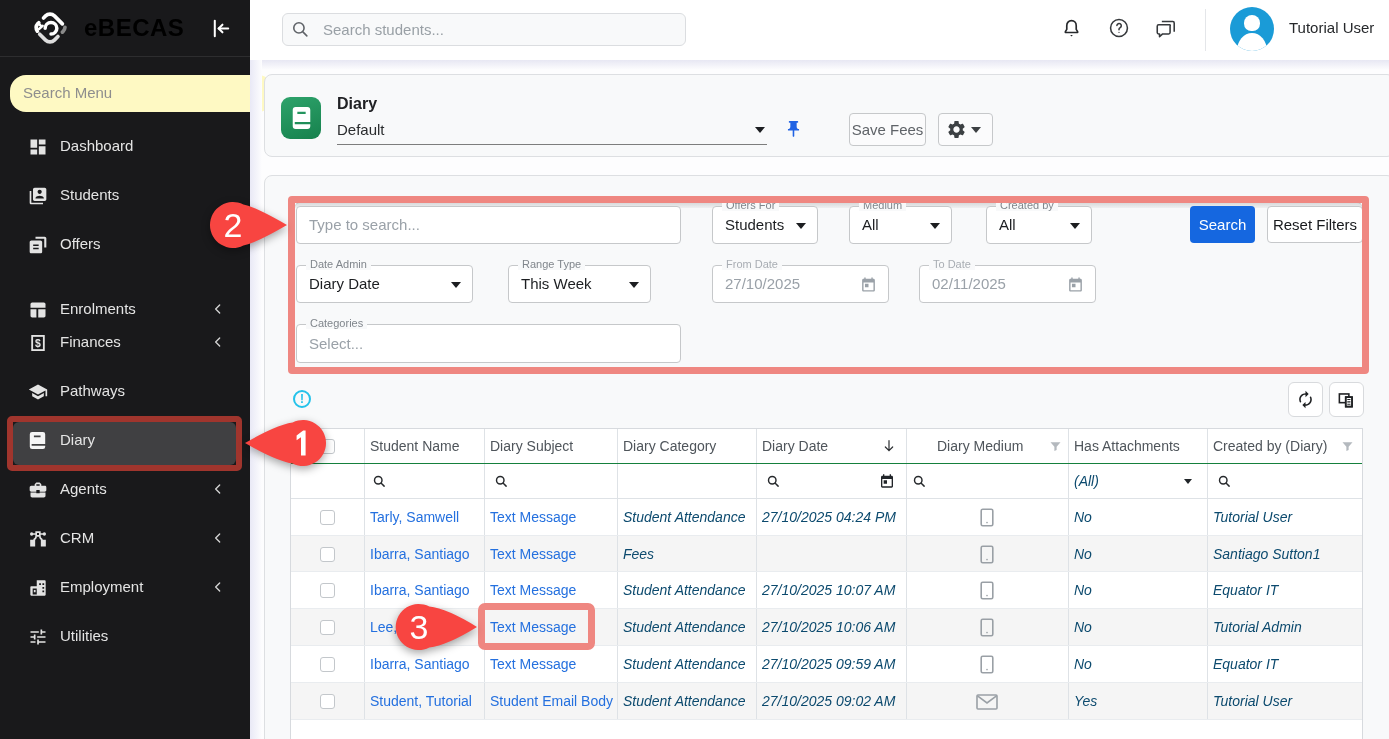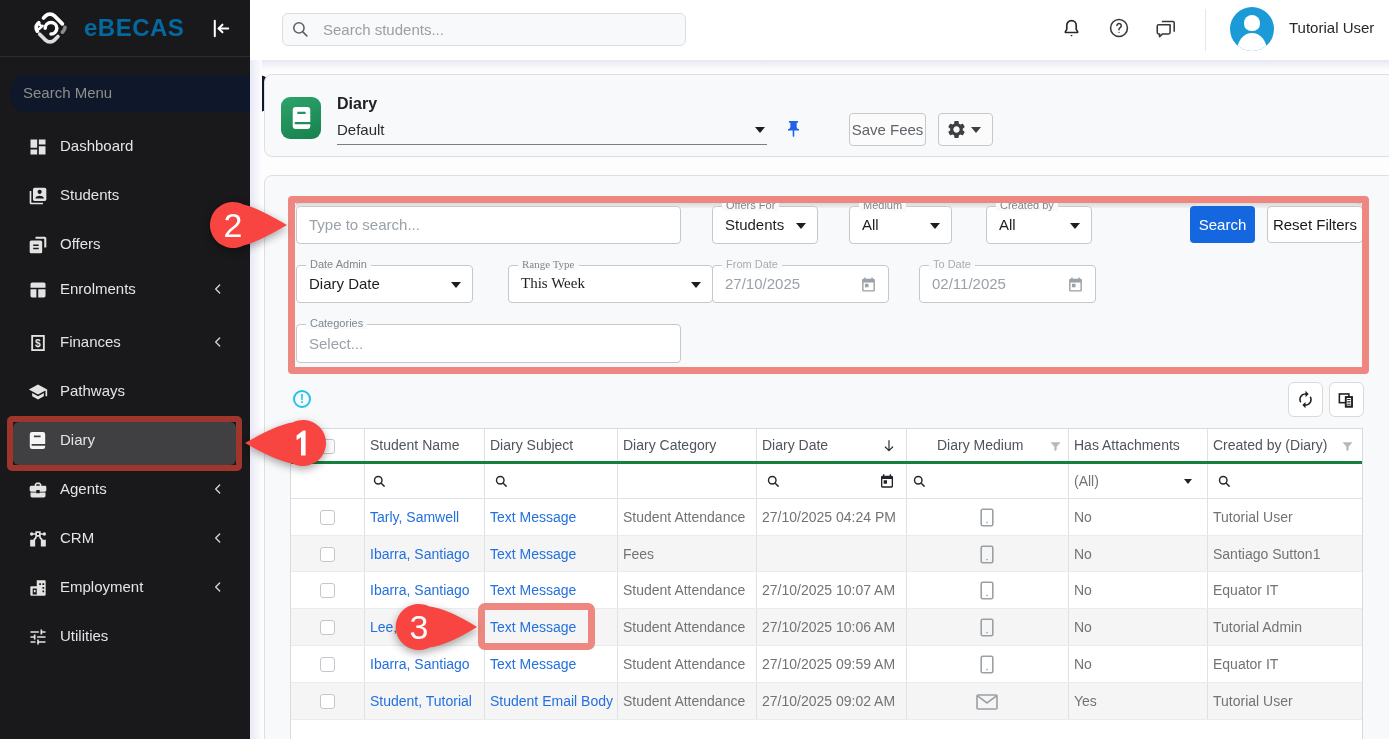--- a/index.html
+++ b/index.html
@@ -3,22 +3,22 @@
 <meta charset="utf-8">
 <style>
 * { margin:0; padding:0; box-sizing:border-box; }
 html,body { width:1389px; height:739px; overflow:hidden; }
 body { font-family:"Liberation Sans", sans-serif; position:relative; background:#fdfdfe; -webkit-font-smoothing:antialiased; }
 .abs { position:absolute; }
 
 
 #sidebar { left:0; top:0; width:250px; height:739px; background:#19191b; }
 #sb-head { left:0; top:0; width:250px; height:57px; border-bottom:1px solid #2d2d2f; }
-#sb-title { left:84px; top:14px; font-size:24px; font-weight:bold; color:#0369a1; letter-spacing:0.5px; }
-#sb-search { left:10px; top:75px; width:264px; height:37px; background:#0f172a; border-radius:16px; }
+#sb-title { left:84px; top:14px; font-size:24px; font-weight:bold; color:#000000; letter-spacing:0.5px; }
+#sb-search { left:10px; top:75px; width:264px; height:37px; background:#fef9c3; border-radius:16px; }
 #sb-search span { position:absolute; left:13px; top:9px; font-size:15px; color:#8e8e8e; }
 .mi { left:0; width:250px; height:44px; }
 .mi .ic { position:absolute; left:28px; top:12px; width:20px; height:20px; }
 .mi .tx { position:absolute; left:60px; top:12px; font-size:15px; font-weight:500; color:#e4e4e4; }
 .mi .ch { position:absolute; left:210px; top:13px; width:16px; height:16px; }
 #sel-diary { left:13px; top:422px; width:223px; height:43px; background:#404042; border-radius:6px; }
 
 
 #topbar { left:250px; top:0; width:1139px; height:60px; background:#fff; }
 #topstrip { left:250px; top:60px; width:1139px; height:10px; background:linear-gradient(#e7e7f3, #fdfdfe); }
@@ -48,21 +48,21 @@
 .fld .ph { color:#9aa1a8; }
 .caret { position:absolute; width:0; height:0; border-left:5px solid transparent; border-right:5px solid transparent; border-top:6px solid #1c1e21; }
 
 
 #tbl { left:290px; top:428px; width:1073px; border:1px solid #d7dade; background:#fff; }
 .trow { position:relative; width:100%; }
 .hcell { position:absolute; top:0; height:100%; border-left:1px solid #dee2e6; }
 .cell { position:absolute; top:0; height:100%; border-left:1px solid #dee2e6; }
 .ctext { position:absolute; left:7px; top:50%; transform:translateY(-50%); font-size:14px; white-space:nowrap; }
 .link { color:#2470df; }
-.dark { color:#737373; }
+.dark { color:#0c4a6e;font-style:italic; }
 .hdr { color:#4f555b; }
 
 
 .annbox { position:absolute; border-style:solid; }
 </style>
 </head>
 <body>
 
 <div id="sidebar" class="abs"></div>
 <div id="sb-head" class="abs"></div>
@@ -99,21 +99,21 @@
     </svg>
     <span class="tx">Students</span>
   </div>
 <div class="abs mi" style="top:223px;">
     <svg class="ic" viewBox="0 0 24 24" fill="#e3e3e3">
       <path d="M9 2h11c1.1 0 2 .9 2 2v11h-2.5V4.5H9V2z"></path>
       <path d="M4 6.5h11c1.1 0 2 .9 2 2V20c0 1.1-.9 2-2 2H4c-1.1 0-2-.9-2-2V8.5c0-1.1.9-2 2-2zm2.2 5h6.6v1.8H6.2v-1.8zm0 3.8h6.6v1.8H6.2v-1.8z" fill-rule="evenodd"></path>
     </svg>
     <span class="tx">Offers</span>
   </div>
-<div class="abs mi" style="top:268px;">
+<div class="abs mi" style="top:288px;">
     <svg class="ic" viewBox="0 0 24 24" fill="#e3e3e3">
       <path d="M5 3h14c1.1 0 2 .9 2 2v4.2H3V5c0-1.1.9-2 2-2z"></path>
       <path d="M3 11.2h7.1V21H5c-1.1 0-2-.9-2-2v-7.8z"></path>
       <path d="M12.3 11.2H21V19c0 1.1-.9 2-2 2h-6.7v-9.8z"></path>
     </svg>
     <span class="tx">Enrolments</span>
     <svg class="ch" viewBox="0 0 24 24" fill="none" stroke="#d6d6d6" stroke-width="2" stroke-linecap="round" stroke-linejoin="round">
       <path d="M14.5 6l-6 6 6 6"></path>
     </svg>
   </div>
@@ -253,21 +253,21 @@
     <span class="val">All</span>
     <div class="caret" style="right:11px; top:16px;"></div>
   </div>
 <div class="abs" style="left:1190px; top:206px; width:65px; height:37px; background:#1567e0; border-radius:4px; color:#fff; font-size:15px; text-align:center; line-height:37px;">Search</div>
 <div class="abs" style="left:1267px; top:206px; width:96px; height:37px; background:#fff; border:1px solid #c6c8ca; border-radius:4px; color:#17191c; font-size:15px; text-align:center; line-height:35px;">Reset Filters</div>
 <div class="fld" style="left:296px; top:265px; width:177px;">
     <span class="lab">Date Admin</span>
     <span class="val">Diary Date</span>
     <div class="caret" style="right:11px; top:16px;"></div>
   </div>
-<div class="fld" style="left:508px; top:265px; width:205px;font-family:Liberation Serif, serif;">
+<div class="fld" style="left:508px; top:265px; width:143px;">
     <span class="lab">Range Type</span>
     <span class="val">This Week</span>
     <div class="caret" style="right:11px; top:16px;"></div>
   </div>
 <div class="fld" style="left:712px; top:265px; width:177px;">
     <span class="lab" style="color:#a8adb3;">From Date</span>
     <span class="val ph">27/10/2025</span>
  <svg style="position:absolute; right:11px; top:10px;" width="17" height="17" viewBox="0 0 24 24" fill="#9aa1a8">
       <path d="M19 4h-1V2h-2v2H8V2H6v2H5c-1.1 0-2 .9-2 2v14c0 1.1.9 2 2 2h14c1.1 0 2-.9 2-2V6c0-1.1-.9-2-2-2zm0 16H5V9h14v11zM7 11h5v5H7v-5z"></path>
     </svg>
@@ -293,21 +293,21 @@
 <div class="abs btn" style="left:1329px; top:382px; width:35px; height:35px; background:#fff; border-color:#d8dadd; border-radius:6px;">
  <svg style="position:absolute; left:7px; top:7px;" width="19" height="19" viewBox="0 0 24 24" fill="none" stroke="#1f2123" stroke-width="2">
       <rect x="3" y="5" width="12" height="11"></rect>
       <path d="M11 9h8v12h-8z" fill="#fff"></path>
       <rect x="11" y="9" width="8" height="12"></rect>
       <path d="M13 12h4M13 15h4M13 18h4" stroke-width="1.4"></path>
     </svg>
 </div>
 <div id="tbl" class="abs" style="height:315px;">
 
- <div class="trow" style="height:35px; border-bottom:3px solid #15803d;">
+ <div class="trow" style="height:35px; border-bottom:1px solid #15803d;">
   <div class="hcell" style="left:73px;  width:120px;"></div>
   <div class="hcell" style="left:193px; width:133px;"></div>
   <div class="hcell" style="left:326px; width:139px;"></div>
   <div class="hcell" style="left:465px; width:150px;"></div>
   <div class="hcell" style="left:615px; width:162px;"></div>
   <div class="hcell" style="left:777px; width:139px;"></div>
   <div class="hcell" style="left:916px; width:157px;"></div>
   <div class="abs" style="left:29px; top:10px; width:15px; height:15px; border:1px solid #c3c7cb; border-radius:3px; background:#fff;"></div>
   <span class="ctext hdr" style="left:79px;">Student Name</span>
   <span class="ctext hdr" style="left:199px;">Diary Subject</span>

